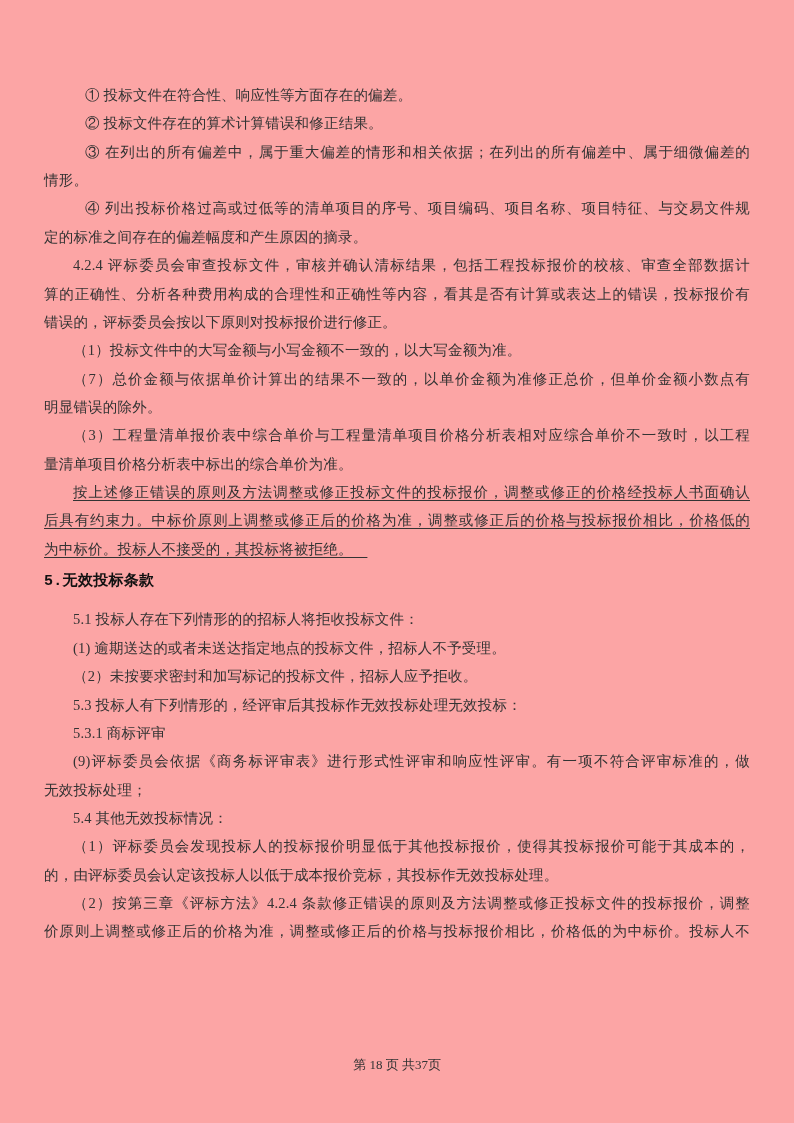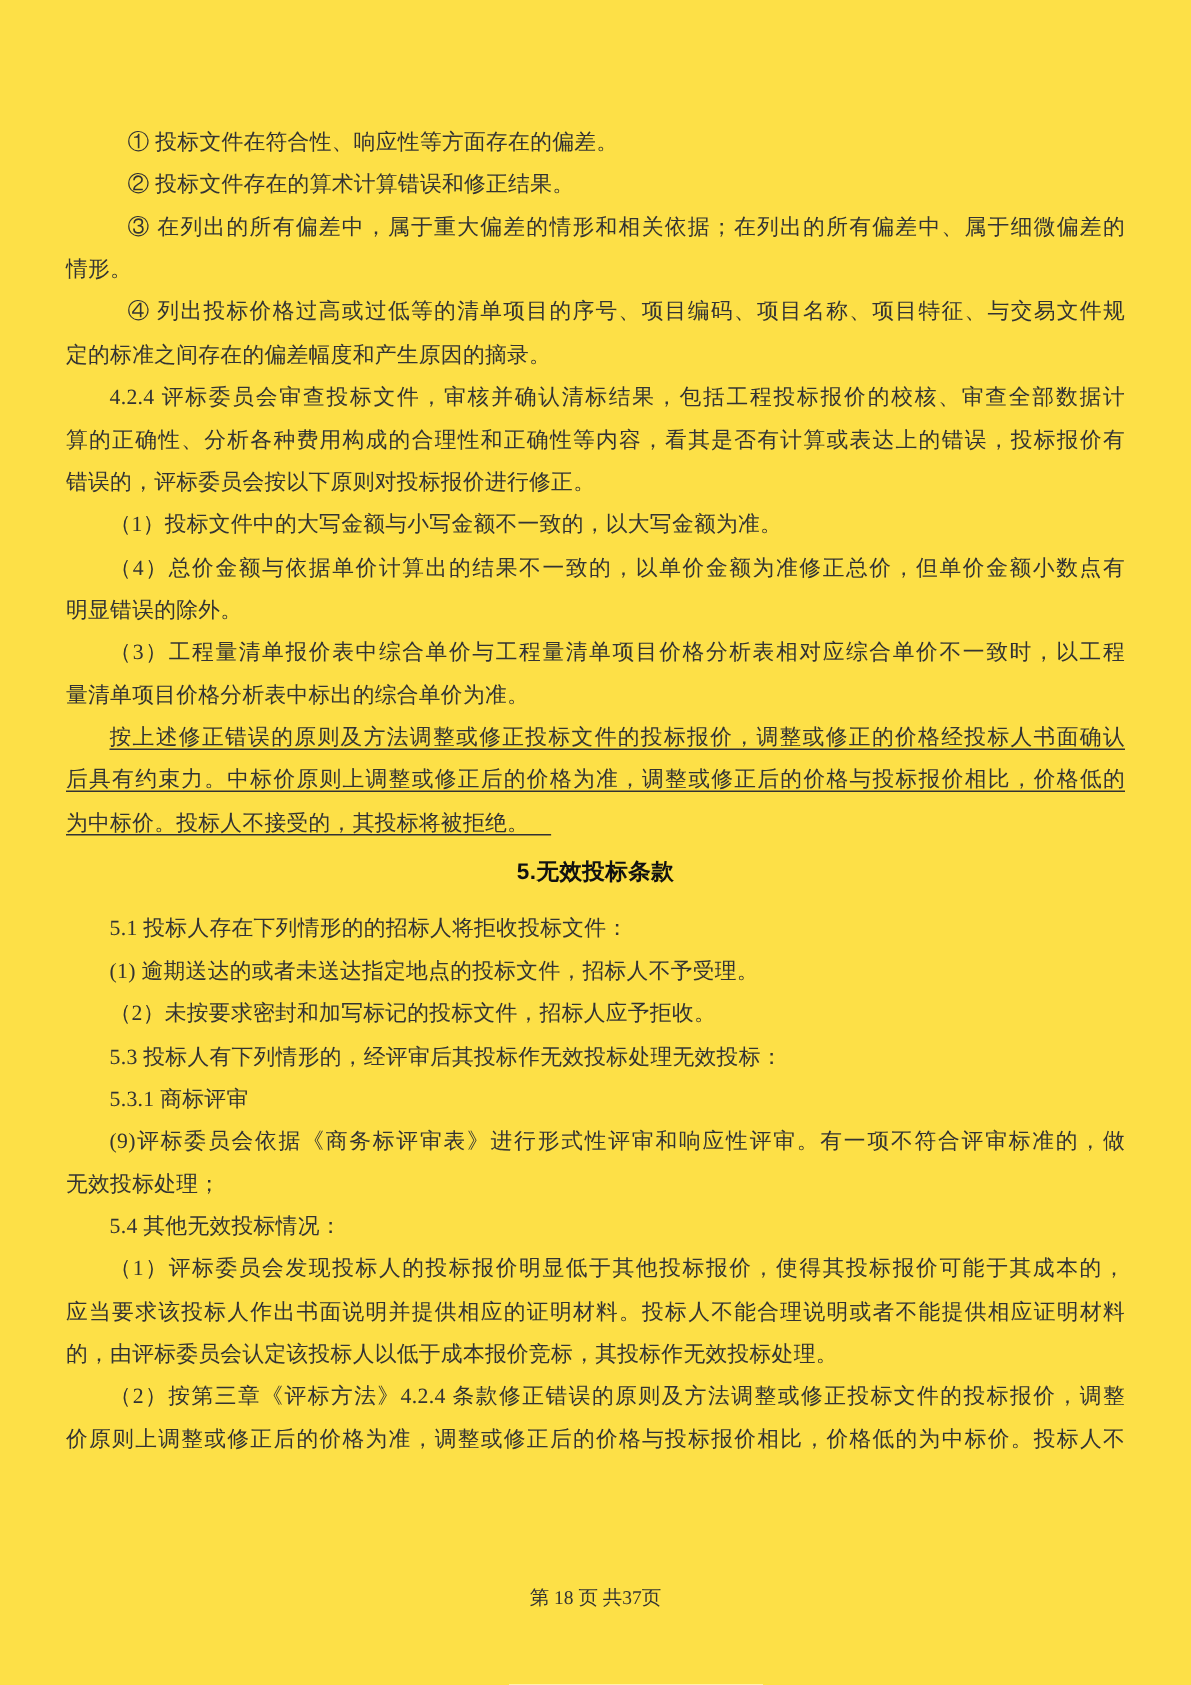--- a/index.html
+++ b/index.html
@@ -4,21 +4,21 @@
 <style>
   html, body {
     margin: 0;
     padding: 0;
     background: #ffffff;
   }
   .page {
     position: relative;
     width: 794px;
     height: 1123px;
-    background: #fde047;
+    background: #fca5a5;
     overflow: hidden;
     font-family: "Liberation Serif", "DejaVu Serif", serif;
   }
   .content {
     position: absolute;
     left: 44px;
     right: 44px;
     top: 81px;
   }
   .line {
@@ -32,28 +32,27 @@
   }
   .indent { text-indent: 29px; }
   .indent-lg { text-indent: 41px; }
   .justify {
     white-space: normal;
     text-align: justify;
     text-align-last: justify;
   }
   .underline { text-decoration: underline; text-underline-offset: 3px; }
   .heading {
-    font-family: Liberation Sans, sans-serif;
+    font-family: Liberation Mono, monospace;
     font-weight: bold;
     color: #111111;
     font-size: 15px;
     margin-top: 5px;
     margin-bottom: 9px;
     letter-spacing: 0.3px;
-    text-align: center;
   }
   .footer {
     position: absolute;
     left: 0;
     right: 0;
     top: 1052px;
     text-align: center;
     font-size: 13px;
     color: #333333;
     line-height: 26px;
@@ -67,36 +66,35 @@
     <div class="line indent-lg">① 投标文件在符合性、响应性等方面存在的偏差。</div>
     <div class="line indent-lg">② 投标文件存在的算术计算错误和修正结果。</div>
     <div class="line indent-lg justify">③ 在列出的所有偏差中，属于重大偏差的情形和相关依据；在列出的所有偏差中、属于细微偏差的</div>
     <div class="line">情形。</div>
     <div class="line indent-lg justify">④ 列出投标价格过高或过低等的清单项目的序号、项目编码、项目名称、项目特征、与交易文件规</div>
     <div class="line">定的标准之间存在的偏差幅度和产生原因的摘录。</div>
     <div class="line indent justify">4.2.4 评标委员会审查投标文件，审核并确认清标结果，包括工程投标报价的校核、审查全部数据计</div>
     <div class="line justify">算的正确性、分析各种费用构成的合理性和正确性等内容，看其是否有计算或表达上的错误，投标报价有</div>
     <div class="line">错误的，评标委员会按以下原则对投标报价进行修正。</div>
     <div class="line indent">（1）投标文件中的大写金额与小写金额不一致的，以大写金额为准。</div>
-    <div class="line indent justify">（4）总价金额与依据单价计算出的结果不一致的，以单价金额为准修正总价，但单价金额小数点有</div>
+    <div class="line indent justify">（7）总价金额与依据单价计算出的结果不一致的，以单价金额为准修正总价，但单价金额小数点有</div>
     <div class="line">明显错误的除外。</div>
     <div class="line indent justify">（3）工程量清单报价表中综合单价与工程量清单项目价格分析表相对应综合单价不一致时，以工程</div>
     <div class="line">量清单项目价格分析表中标出的综合单价为准。</div>
     <div class="line indent justify underline">按上述修正错误的原则及方法调整或修正投标文件的投标报价，调整或修正的价格经投标人书面确认</div>
     <div class="line justify underline">后具有约束力。中标价原则上调整或修正后的价格为准，调整或修正后的价格与投标报价相比，价格低的</div>
     <div class="line underline">为中标价。投标人不接受的，其投标将被拒绝。　</div>
     <div class="line heading">5.无效投标条款</div>
     <div class="line indent">5.1 投标人存在下列情形的的招标人将拒收投标文件：</div>
     <div class="line indent">(1) 逾期送达的或者未送达指定地点的投标文件，招标人不予受理。</div>
     <div class="line indent">（2）未按要求密封和加写标记的投标文件，招标人应予拒收。</div>
     <div class="line indent">5.3 投标人有下列情形的，经评审后其投标作无效投标处理无效投标：</div>
     <div class="line indent">5.3.1 商标评审</div>
     <div class="line indent justify">(9)评标委员会依据《商务标评审表》进行形式性评审和响应性评审。有一项不符合评审标准的，做</div>
     <div class="line">无效投标处理；</div>
     <div class="line indent">5.4 其他无效投标情况：</div>
     <div class="line indent justify">（1）评标委员会发现投标人的投标报价明显低于其他投标报价，使得其投标报价可能于其成本的，</div>
-    <div class="line justify">应当要求该投标人作出书面说明并提供相应的证明材料。投标人不能合理说明或者不能提供相应证明材料</div>
     <div class="line">的，由评标委员会认定该投标人以低于成本报价竞标，其投标作无效投标处理。</div>
     <div class="line indent justify">（2）按第三章《评标方法》4.2.4 条款修正错误的原则及方法调整或修正投标文件的投标报价，调整</div>
     <div class="line justify">价原则上调整或修正后的价格为准，调整或修正后的价格与投标报价相比，价格低的为中标价。投标人不</div>
   </div>
   <div class="footer">第 18 页 共37页</div>
 </div>
 
 </body></html>

